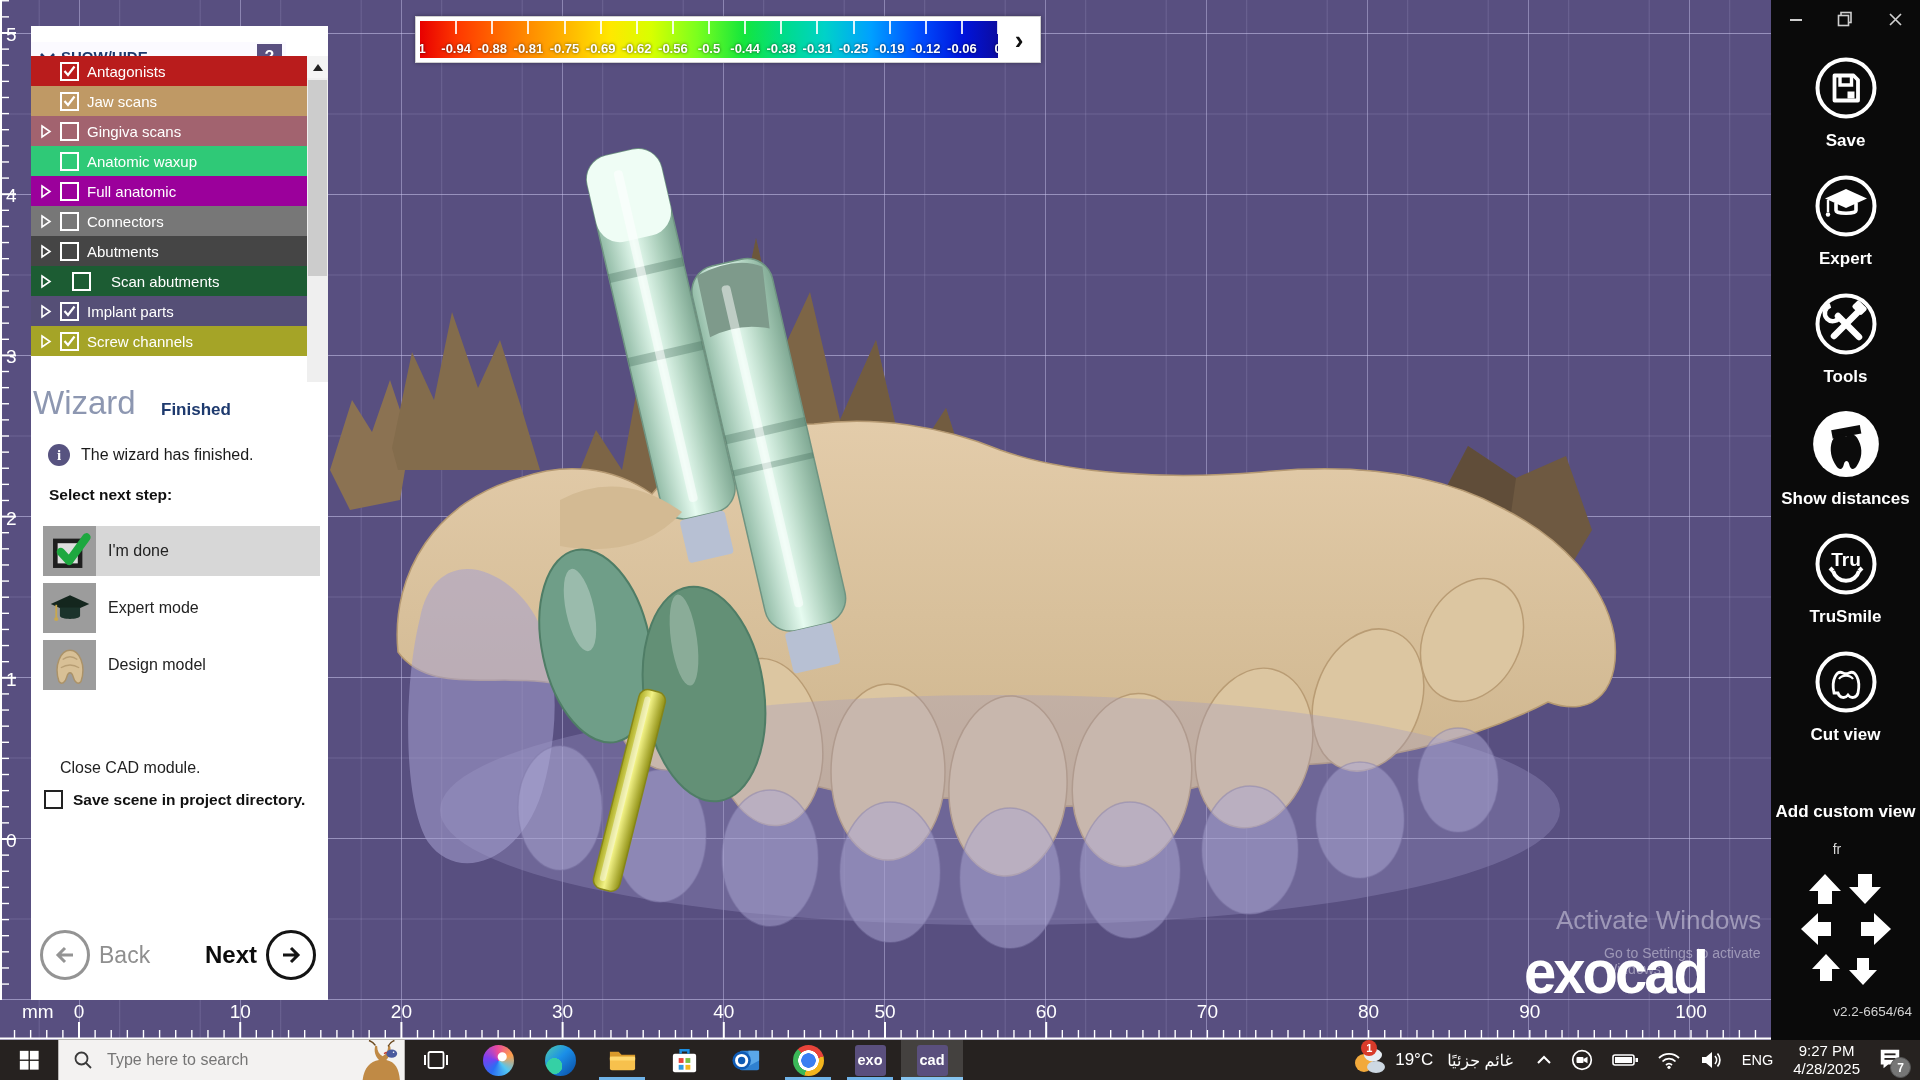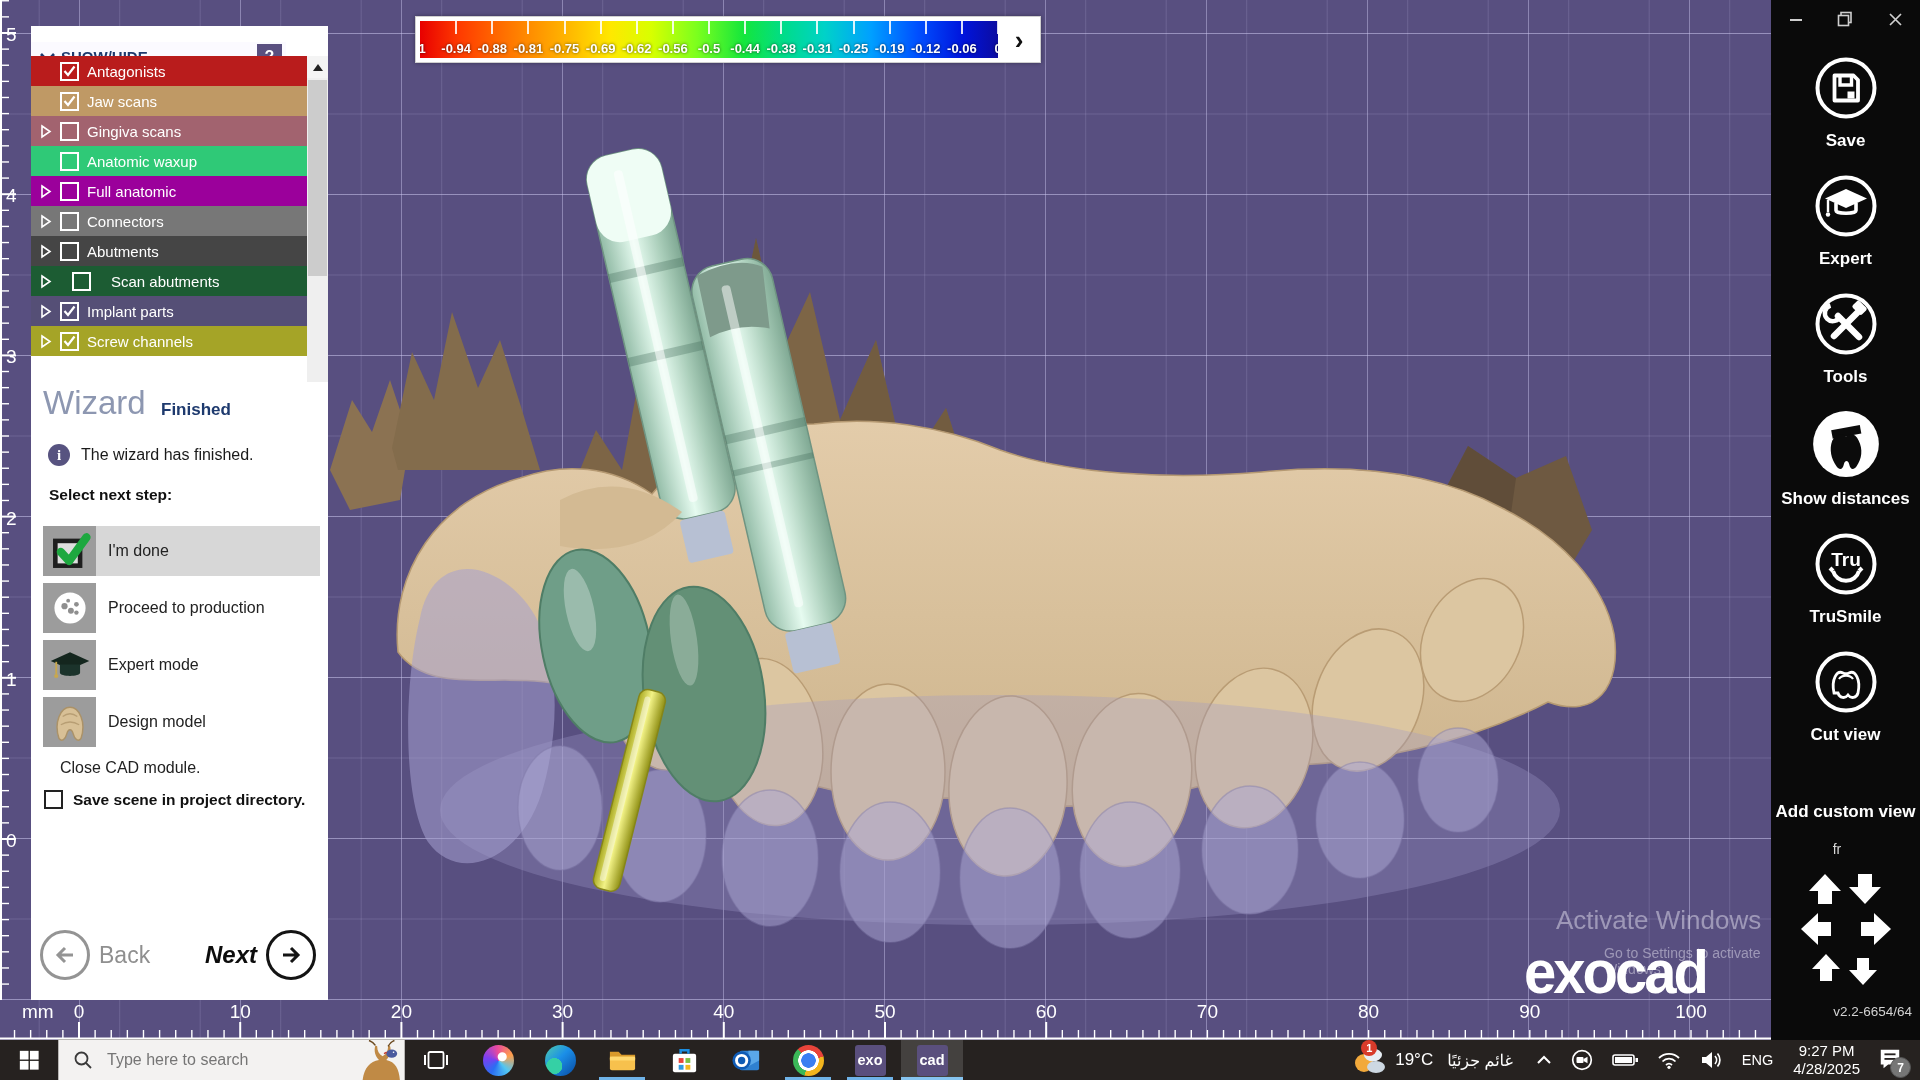--- a/index.html
+++ b/index.html
@@ -58,21 +58,21 @@
   
   #sh-scroll{position:absolute;left:276px;top:30px;width:21px;height:326px;background:#efefef;}
   #sh-up{position:absolute;left:0;top:0;width:21px;height:22px;background:#f4f4f4;
     display:flex;align-items:center;justify-content:center;}
   #sh-up:after{content:"";border-left:5px solid transparent;border-right:5px solid transparent;
     border-bottom:7px solid #222;}
   #sh-thumb{position:absolute;left:1px;top:24px;width:19px;height:196px;background:#cccccc;}
 
   
   #wizard{position:absolute;left:0;top:356px;width:297px;height:618px;background:#fff;}
-  #wz-title{position:absolute;left:12px;top:2px;color:#8d97b1;font-size:33px;}
+  #wz-title{position:absolute;left:2px;top:2px;color:#8d97b1;font-size:33px;}
   #wz-status{position:absolute;left:130px;top:18px;color:#1e3a6e;font-size:17px;font-weight:bold;}
   #wz-inforow{position:absolute;left:17px;top:62px;display:flex;align-items:center;}
   #wz-infoicon{width:22px;height:22px;border-radius:50%;background:#575380;color:#fff;
     font-size:15px;font-weight:bold;font-family:"Liberation Serif",serif;
     display:flex;align-items:center;justify-content:center;}
   #wz-infotext{margin-left:11px;color:#1a1a1a;font-size:16px;}
   #wz-prompt{position:absolute;left:18px;top:104px;color:#111;font-size:15.5px;font-weight:bold;}
   #wz-opts{position:absolute;left:12px;top:144px;width:277px;}
   .wz-opt{height:50px;margin-bottom:7px;display:flex;align-items:center;cursor:pointer;}
   .wz-opt.sel{background:#d7d7d7;}
@@ -80,21 +80,21 @@
     align-items:center;justify-content:center;}
   .wz-lab{margin-left:12px;color:#222;font-size:16px;}
   #wz-close{position:absolute;left:29px;top:377px;color:#222;font-size:16px;}
   #wz-saverow{position:absolute;left:13px;top:408px;display:flex;align-items:center;}
   #wz-savebox{width:15px;height:15px;border:2px solid #222;background:#fff;flex:none;}
   #wz-savelab{margin-left:10px;color:#111;font-size:15.5px;font-weight:bold;}
   #wz-nav{position:absolute;left:0;top:548px;width:297px;height:56px;}
   #wz-back{position:absolute;left:9px;top:0;display:flex;align-items:center;cursor:pointer;}
   #wz-backlab{margin-left:9px;color:#8f8f8f;font-size:23px;}
   #wz-next{position:absolute;left:174px;top:0;display:flex;align-items:center;cursor:pointer;}
-  #wz-nextlab{margin-right:9px;color:#0c0c0c;font-size:24px;font-weight:bold;font-style:italic;}
+  #wz-nextlab{margin-right:9px;color:#0c0c0c;font-size:24px;font-weight:bold;}
   .navcirc{width:44px;height:44px;border-radius:50%;display:flex;align-items:center;
     justify-content:center;}
   #wz-back .navcirc{border:3px solid #949494;}
   #wz-next .navcirc{border:3px solid #141414;}
 
   
   #sidebar{position:absolute;left:1771px;top:0;width:149px;height:1040px;background:#0a0a0a;}
   #winctl{position:absolute;left:0;top:8px;width:149px;display:flex;justify-content:space-around;}
   .wbtn{width:26px;height:22px;display:flex;align-items:center;justify-content:center;}
   #sb-tools{position:absolute;left:0;top:55px;width:149px;}
@@ -603,33 +603,20 @@
             <svg width="44" height="44" viewBox="0 0 48 48">
               <rect x="8" y="13" width="27" height="27" fill="#dedede" stroke="#1e1e1e" stroke-width="5"></rect>
               <path d="M14 25 L23 35 L42 9" fill="none" stroke="#1da83f" stroke-width="9" stroke-linecap="round" stroke-linejoin="round"></path>
             </svg>
           </div>
           <div class="wz-lab">I'm done</div>
         </div>
         <div class="wz-opt">
           <div class="wz-tile">
             <svg width="44" height="44" viewBox="0 0 48 48">
-              <circle cx="24" cy="24" r="17" fill="#fff"></circle>
-              <circle cx="18" cy="22" r="3.4" fill="#8f8f8f"></circle>
-              <circle cx="25" cy="27" r="3.2" fill="#8f8f8f"></circle>
-              <circle cx="31" cy="20" r="2.6" fill="#8f8f8f"></circle>
-              <circle cx="31" cy="29" r="2.4" fill="#8f8f8f"></circle>
-              <circle cx="22" cy="16" r="2.1" fill="#8f8f8f"></circle>
-            </svg>
-          </div>
-          <div class="wz-lab">Proceed to production</div>
-        </div>
-        <div class="wz-opt">
-          <div class="wz-tile">
-            <svg width="44" height="44" viewBox="0 0 48 48">
               <polygon points="24,10 45,19.5 24,29 3,19.5" fill="#14261e"></polygon>
               <path d="M13 23.5 v9 c0,4.5 22,4.5 22,0 v-9" fill="#1b332b"></path>
               <line x1="9" y1="20.5" x2="9" y2="34" stroke="#c9a84d" stroke-width="2"></line>
               <circle cx="9" cy="36" r="2.3" fill="#c9a84d"></circle>
             </svg>
           </div>
           <div class="wz-lab">Expert mode</div>
         </div>
         <div class="wz-opt">
           <div class="wz-tile">

